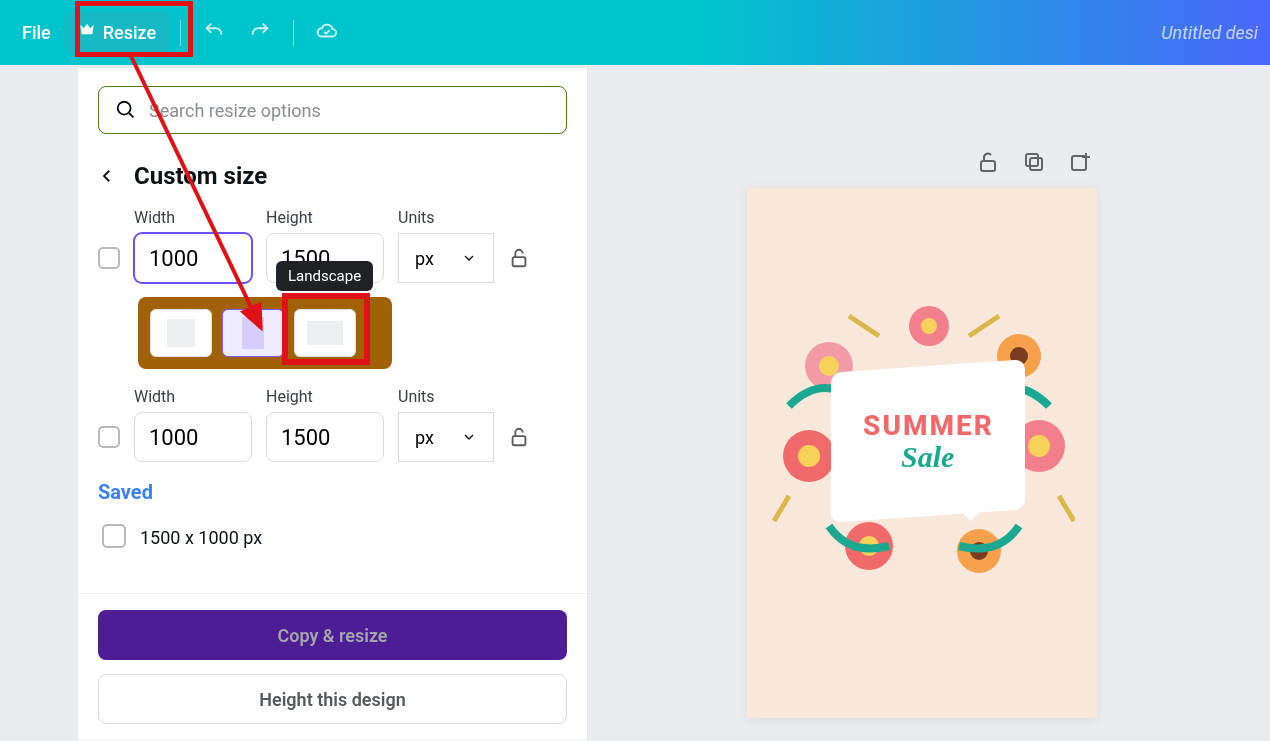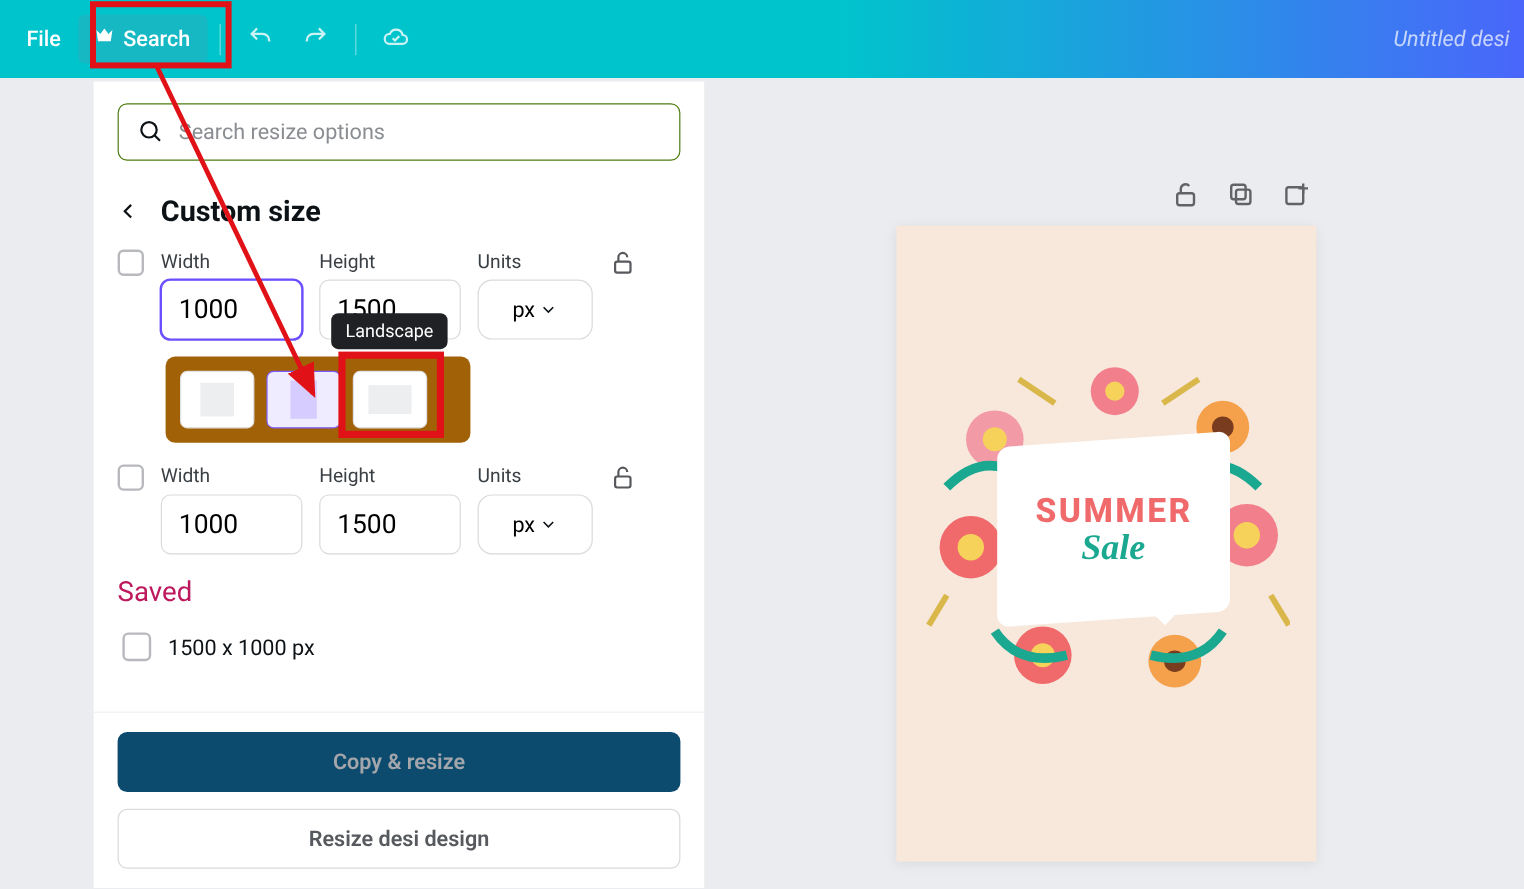--- a/index.html
+++ b/index.html
@@ -69,64 +69,64 @@
     margin-bottom: 28px;
   }
   .search-box input { border: none; outline: none; font-size: 18px; flex: 1; color: #555; }
   .search-box input::placeholder { color: #8a8d91; }
   .search-icon { width: 22px; height: 22px; }
 
   .section-header { display: flex; align-items: center; gap: 18px; margin-bottom: 18px; }
   .back-chevron { width: 18px; height: 18px; cursor: pointer; }
   .section-header h2 { font-size: 24px; font-weight: 700; color: #0d1216; }
 
-  .size-row { display: flex; gap: 14px; margin-bottom: 14px; }
+  .size-row { display: flex; align-items: flex-end; gap: 14px; margin-bottom: 14px; }
   .size-row .chk { width: 22px; height: 22px; border: 2px solid #b7b9bd; border-radius: 5px; margin-bottom: 14px; cursor: pointer; }
   .field { display: flex; flex-direction: column; gap: 6px; }
   .field-label { font-size: 16px; color: #3a3f44; }
   .num-input {
     width: 118px; height: 50px;
     border: 1px solid #d9dadd; border-radius: 8px;
     font-size: 22px; padding: 0 14px; outline: none;
   }
   .num-input.focused { border: 1.5px solid #6a4fff; box-shadow: 0 0 0 1px #6a4fff; }
   .units-select {
     width: 96px; height: 50px;
-    border: 1px solid #d9dadd; border-radius: 12px;
+    border: 1px solid #d9dadd; border-radius: 0;
     display: flex; align-items: center; justify-content: space-between;
-    padding: 0 28px; font-size: 18px; cursor: pointer;
+    padding: 0 16px; font-size: 18px; cursor: pointer;
   }
   .lock-icon { width: 22px; height: 22px; margin-bottom: 14px; cursor: pointer; color: #57595d; }
 
   .orient-row { position: relative; display: flex; gap: 10px; background: #a16207; border-radius: 8px; padding: 12px; width: 254px; margin: 4px 0 18px 40px; }
   .orient-opt { width: 62px; height: 48px; background: #fff; border: 1px solid #e0e1e4; border-radius: 6px; display: flex; align-items: center; justify-content: center; cursor: pointer; }
   .orient-opt.selected { border: 1.5px solid #7d5cff; background: #f0ecff; }
   .shape-square { width: 28px; height: 28px; background: #eceef0; }
   .shape-portrait { width: 22px; height: 32px; background: #d7ccff; }
   .shape-landscape { width: 36px; height: 24px; background: #eceef0; }
 
   .tooltip {
     position: absolute;
     top: -36px; left: 138px;
     background: #1f2124; color: #fff;
     font-size: 15px; padding: 6px 12px; border-radius: 6px;
     white-space: nowrap;
   }
 
-  .saved-title { font-size: 23px; color: #be185d; margin: 18px 0 14px 0; }
+  .saved-title { font-size: 20px; color: #3b82f6; margin: 18px 0 14px 0; font-weight: bold; }
   .saved-item { display: flex; align-items: flex-end; gap: 14px; padding: 6px 4px; }
   .saved-item .chk2 { width: 24px; height: 24px; border: 2px solid #b7b9bd; border-radius: 5px; cursor: pointer; }
   .saved-item .label { font-size: 18px; color: #0d1216; }
 
   .panel-footer { padding: 16px 20px; border-top: 1px solid #f0f0f2; display: flex; flex-direction: column; gap: 14px; }
   .big-btn {
     height: 50px; border-radius: 8px; font-size: 18px; font-weight: 600;
     display: flex; align-items: center; justify-content: center; cursor: pointer;
   }
-  .big-btn.primary { background: #0c4a6e; color: #a3a6aa; }
+  .big-btn.primary { background: #4c1d95; color: #a3a6aa; }
   .big-btn.secondary { background: #fff; border: 1px solid #d9dadd; color: #565a5e; }
 
   
   .canvas-area {
     position: absolute;
     left: 590px; top: 68px; right: 0; bottom: 0;
   }
   .canvas-tools { position: absolute; top: 82px; right: 178px; display: flex; gap: 22px; }
   .canvas-tools .tool { width: 24px; height: 24px; color: #616366; cursor: pointer; }
 
@@ -156,21 +156,21 @@
 <body>
 
 <div class="topbar">
   <div class="item">
     <span>File</span>
   </div>
   <div class="item active">
     <svg class="crown-icon" viewBox="0 0 24 20" fill="#fff">
         <path d="M2 4l5 5 5-7 5 7 5-5-2 14H4z"></path>
       </svg>
-    <span>Search</span>
+    <span>Resize</span>
   </div>
   <div class="divider"></div>
   <div class="icon-btn">
     <svg class="undo-icon" viewBox="0 0 24 24" fill="none" stroke="#fff" stroke-width="2">
         <path d="M9 14L4 9l5-5"></path>
         <path d="M4 9h10a6 6 0 016 6v1"></path>
       </svg>
   </div>
   <div class="icon-btn">
     <svg class="redo-icon" viewBox="0 0 24 24" fill="none" stroke="#fff" stroke-width="2">
@@ -287,21 +287,21 @@
       <span class="label">1500 x 1000 px</span>
     </div>
 
   </div>
 
   <div class="panel-footer">
     <div class="big-btn primary">
       <span>Copy &amp; resize</span>
     </div>
     <div class="big-btn secondary">
-      <span>Resize desi design</span>
+      <span>Height this design</span>
     </div>
   </div>
 </div>
 
 <div class="canvas-area">
   <div class="canvas-tools">
     <svg class="tool" viewBox="0 0 24 24" fill="none" stroke="currentColor" stroke-width="2">
         <rect x="5" y="11" width="14" height="10" rx="2"></rect>
         <path d="M8 11V7a4 4 0 017-2"></path>
       </svg>

